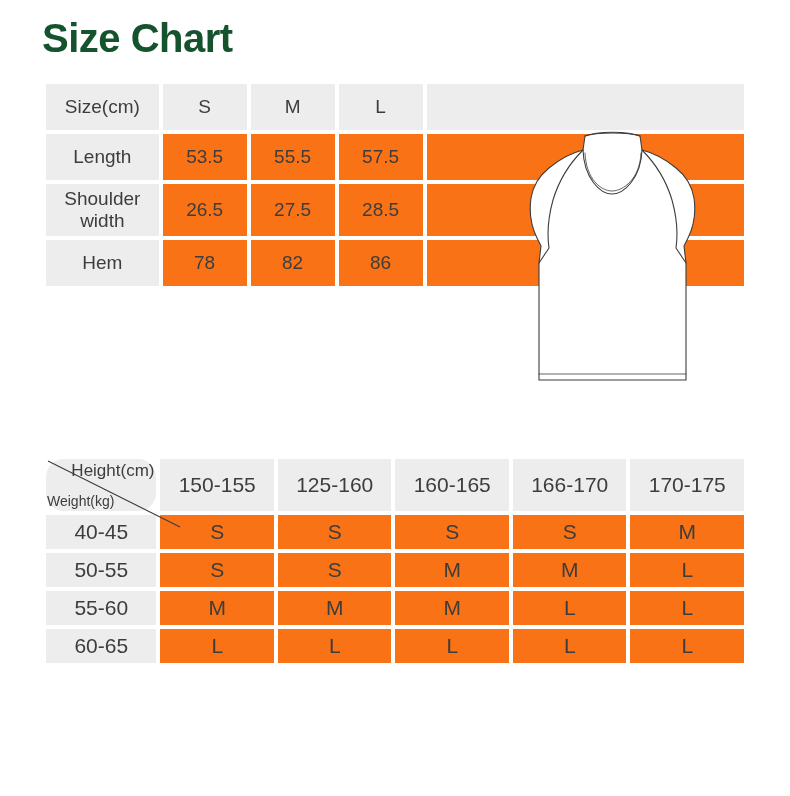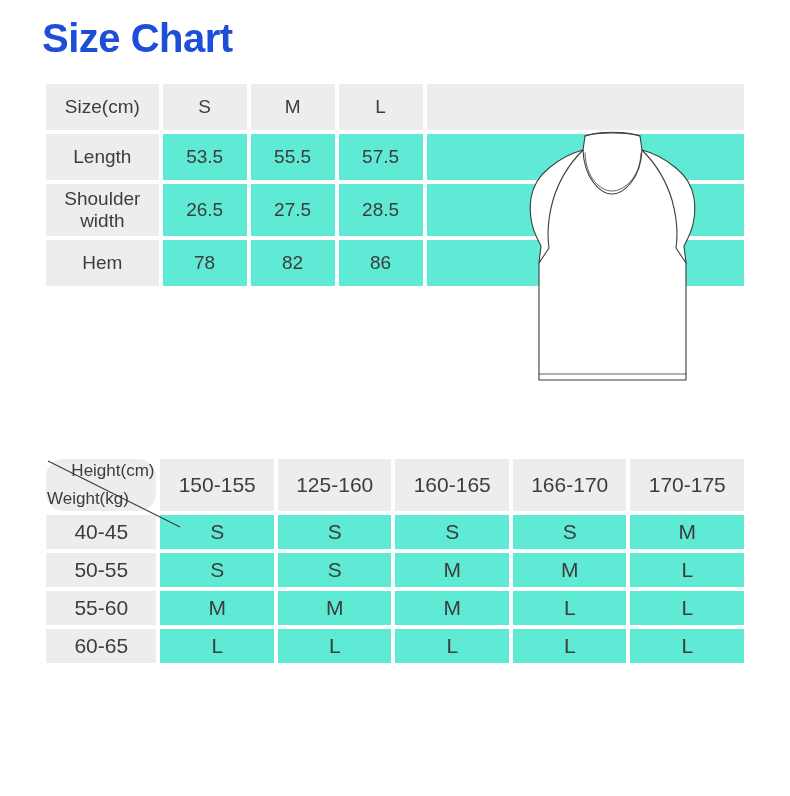--- a/index.html
+++ b/index.html
@@ -18,21 +18,21 @@
 
   .page { position: relative; width: 790px; height: 796px; }
 
   
   .title {
     position: absolute;
     left: 42px;
     top: 16px;
     font-size: 40px;
     font-weight: bold;
-    color: #1d4ed8;
+    color: #14532d;
     letter-spacing: -0.5px;
     line-height: 1.1;
   }
 
   
   .spec-table {
     position: absolute;
     left: 42px;
     top: 80px;
     width: 706px;
@@ -45,21 +45,21 @@
     height: 46px;
     text-align: center;
     vertical-align: middle;
     font-size: 19px;
     color: #3d3d3d;
     line-height: 1.15;
     font-weight: normal;
     margin-left: 15px;
   }
   .shade { background: #ededed; }
-  .plain { background: #5eead4; }
+  .plain { background: #f97316; }
 
   .spec-table .col-label { width: 110px; }
   .spec-table .col-size  { width: 82px; }
   .spec-table .col-fill  { width: 310px; }
 
   .lbl {
     font-size: 17px;
     color: #3d3d3d;
   }
   .hdr-label { font-size: 19px; }
@@ -114,21 +114,21 @@
     right: 2px;
     top: 2px;
     font-size: 17px;
     color: #3d3d3d;
     white-space: nowrap;
   }
   .corner .w-txt {
     position: absolute;
     left: 1px;
     bottom: 2px;
-    font-size: 17px;
+    font-size: 14px;
     color: #3d3d3d;
     white-space: nowrap;
   }
   .corner-cell { height: 52px !important; border-radius: 18px; }
 
   .fit-cell { font-size: 21px; }
 </style>
 </head>
 <body>
 

